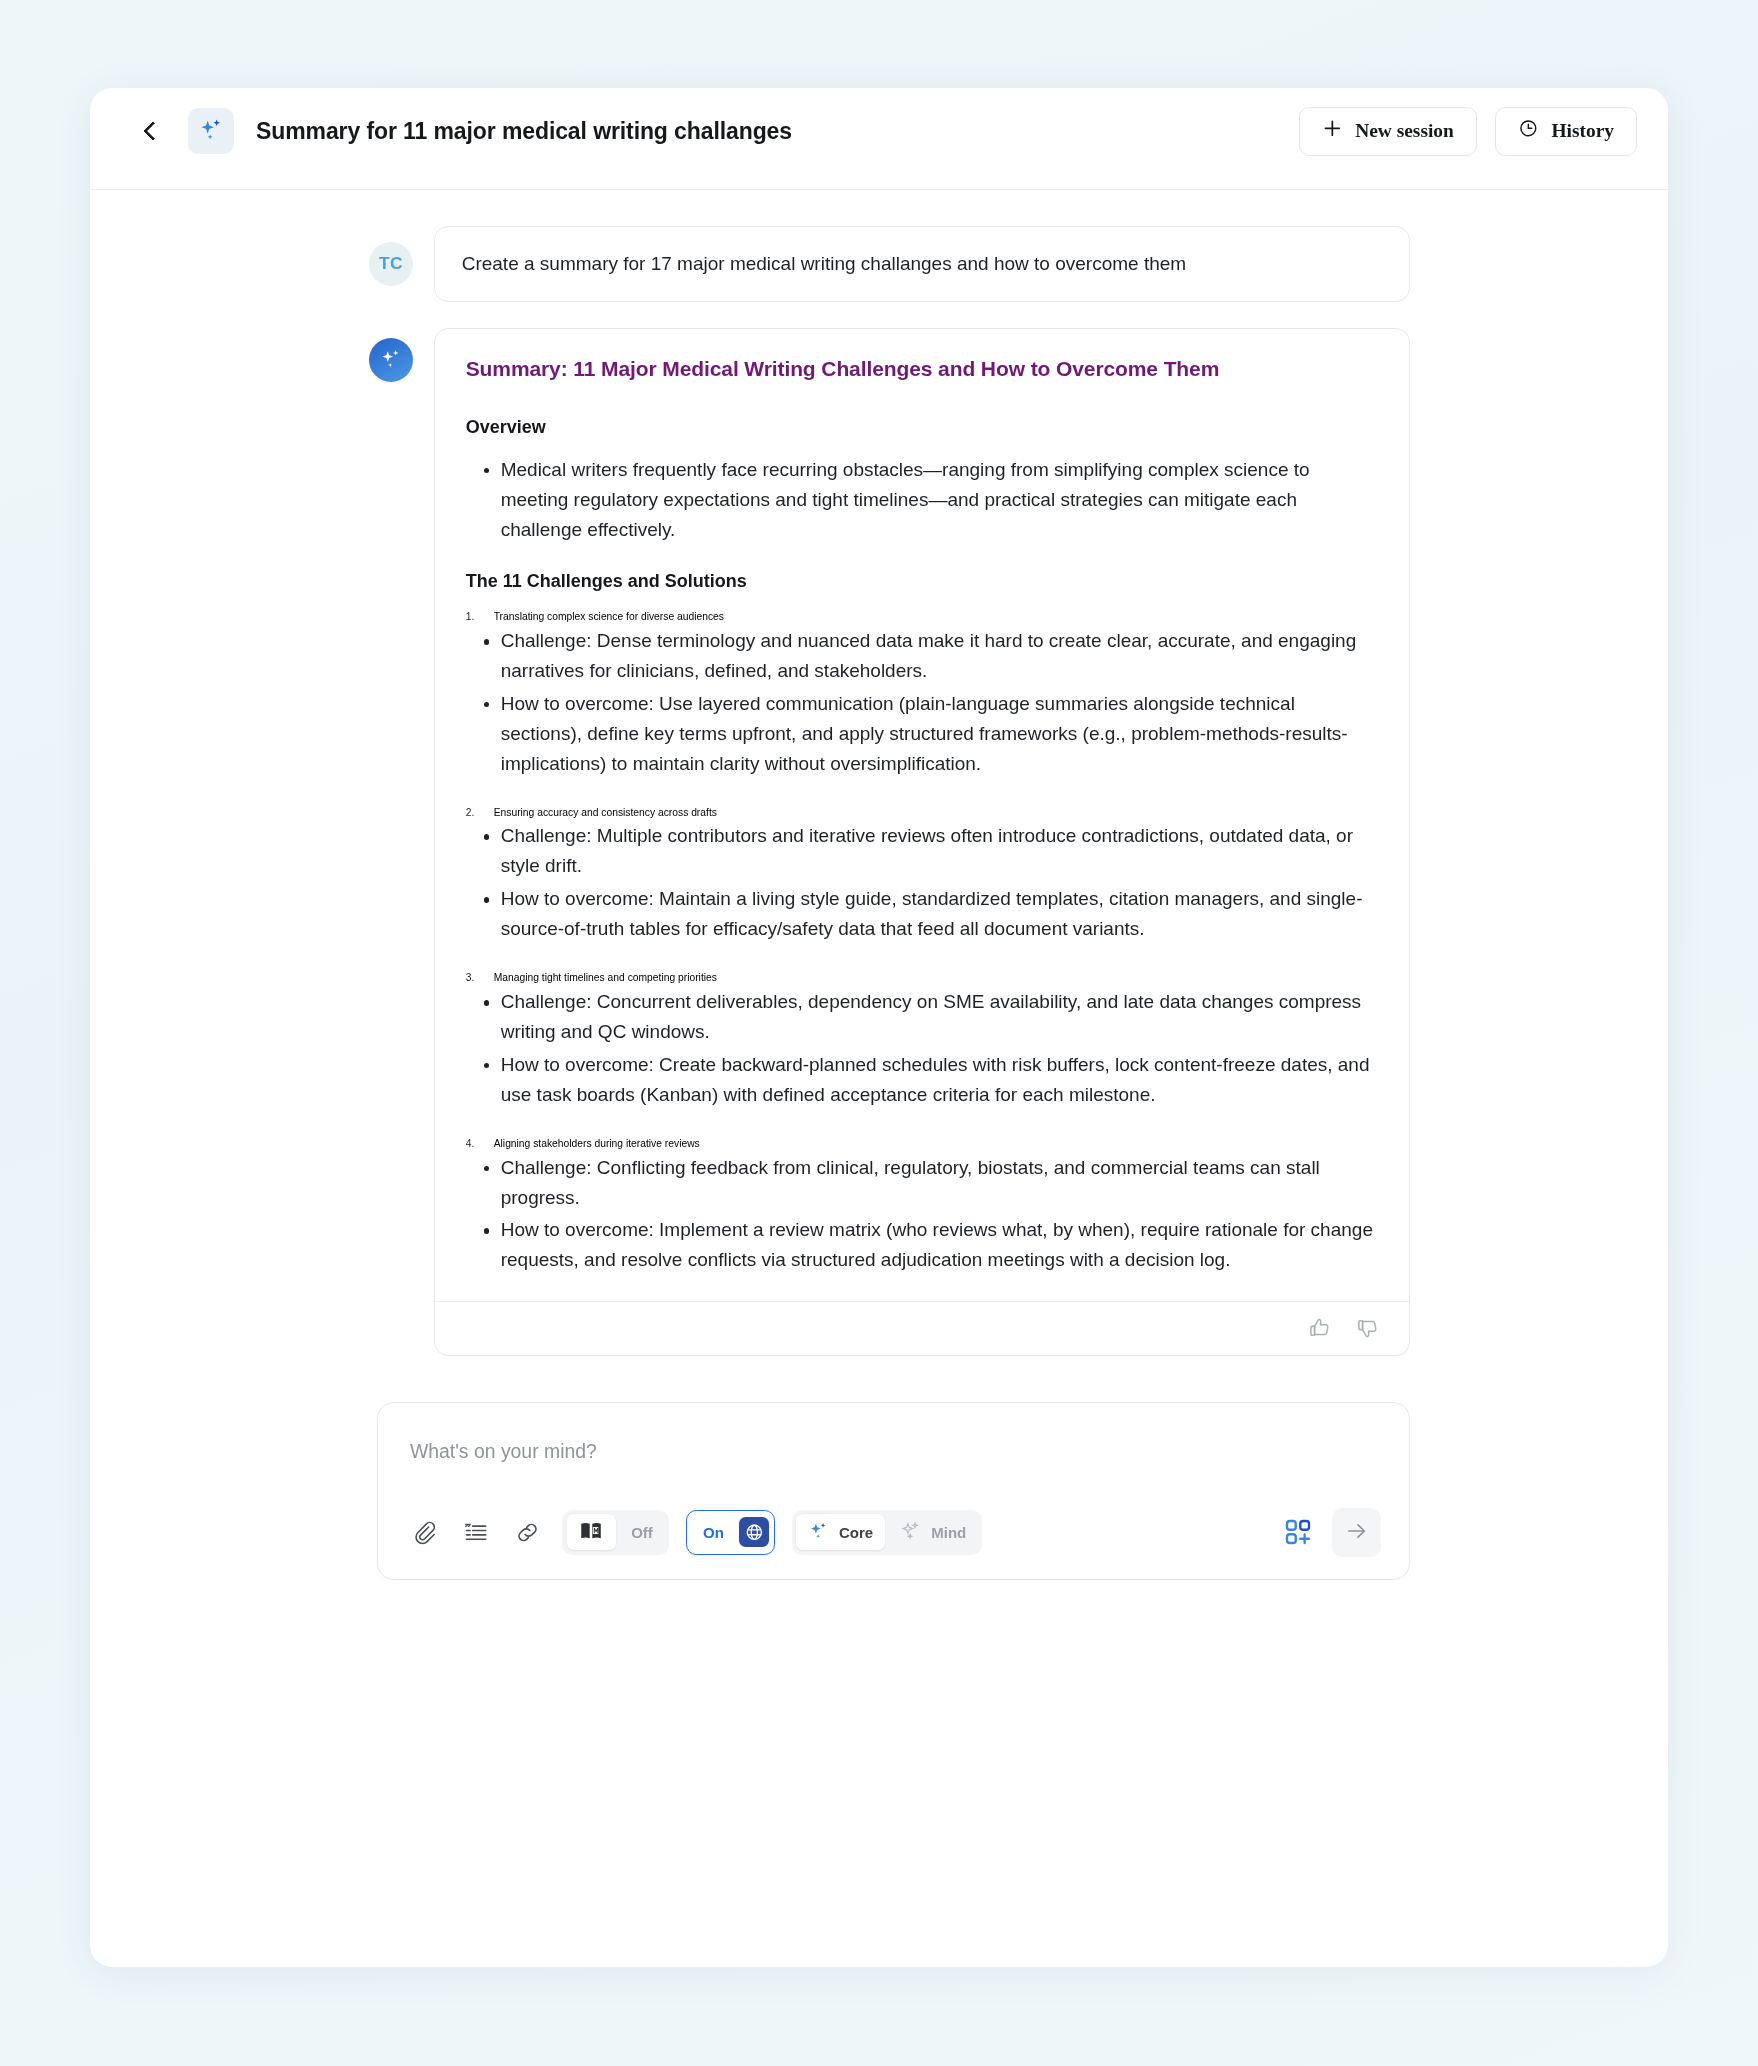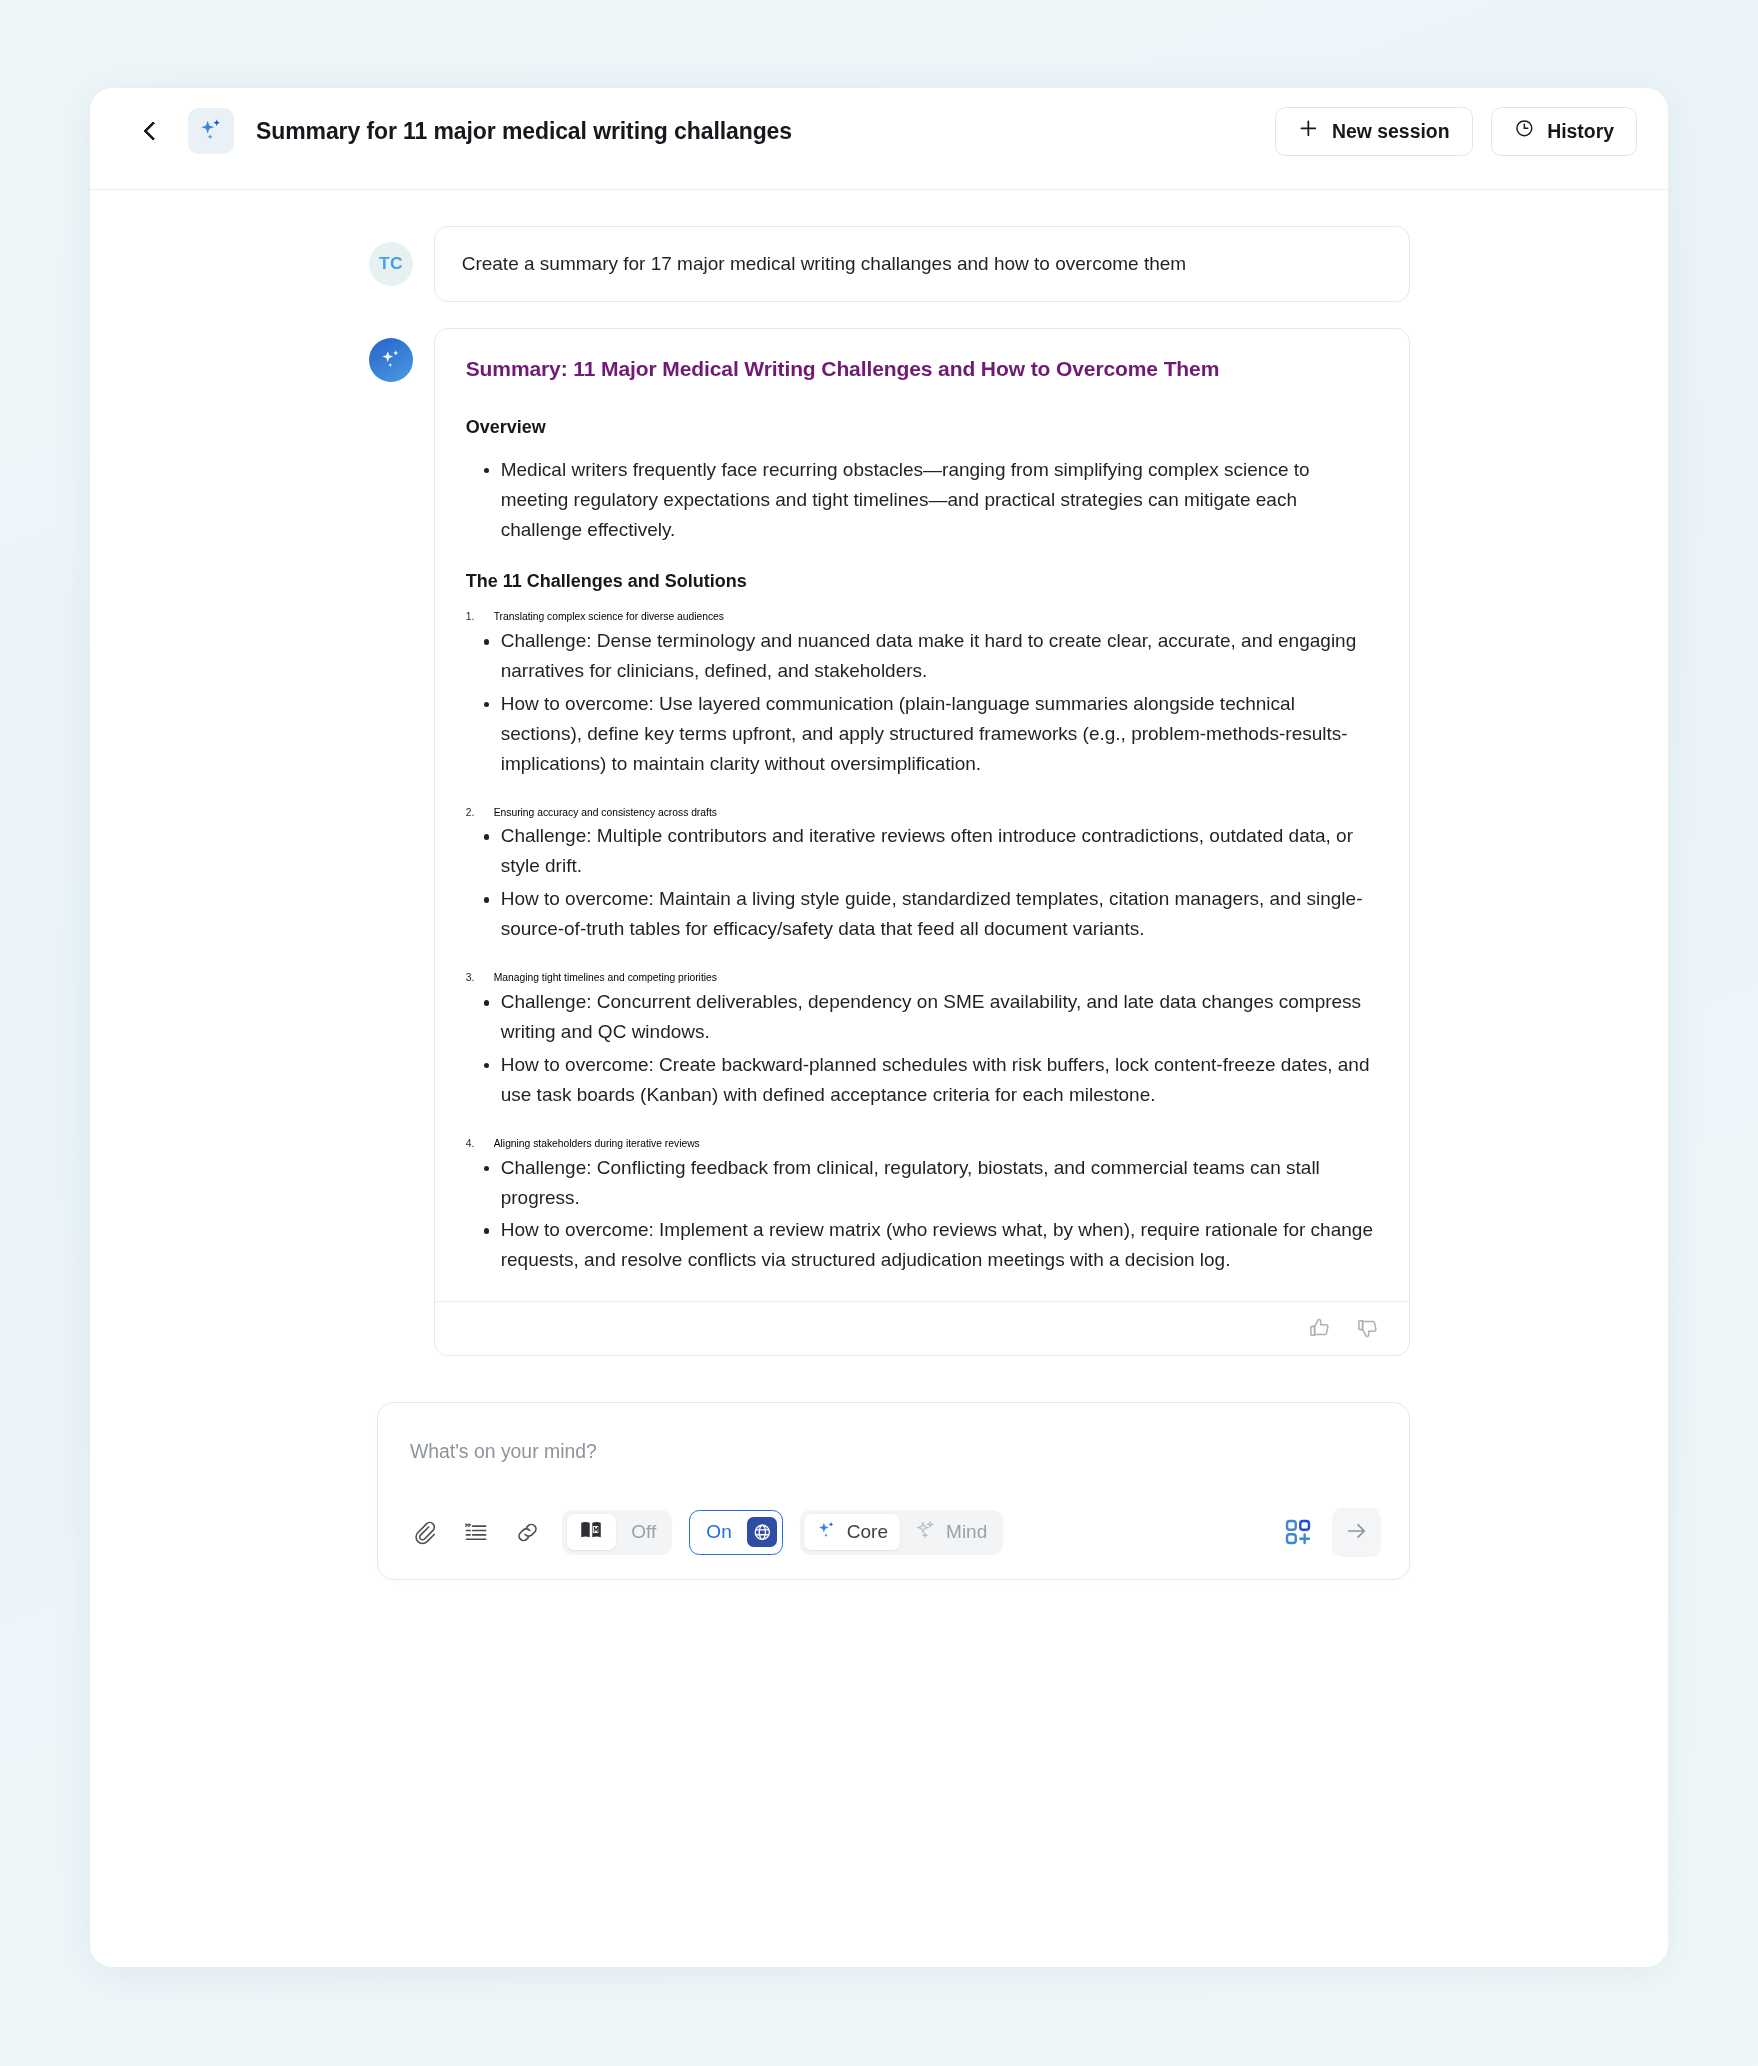--- a/index.html
+++ b/index.html
@@ -74,20 +74,21 @@
     height: 49px;
     padding: 0 22px;
     border: 1.3px solid #e2e5e8;
     border-radius: 10.3px;
     background: #fff;
     font-size: 19.4px;
     font-weight: bold;
     color: #15181c;
     cursor: pointer;
     white-space: nowrap;
+    font-family: Liberation Serif, serif;
   }
 
   
   .conversation {
     padding: 36px 0 0 0;
   }
   .msg-row {
     display: flex;
     align-items: flex-start;
     padding-left: 279px;
@@ -217,22 +218,22 @@
     border-radius: 10.3px;
     background: #f3f4f6;
     padding: 4.5px;
     gap: 3.9px;
   }
   .pill-seg {
     display: flex; align-items: center; gap: 9px;
     height: 36px;
     padding: 0 11.6px;
     border-radius: 7px;
-    font-size: 19px;
-    font-weight: normal;
+    font-size: 15px;
+    font-weight: bold;
     color: #9aa1a8;
     cursor: pointer;
     white-space: nowrap;
   }
   .pill-seg.on-white { background: #fff; box-shadow: 0 0.6px 1.9px rgba(0,0,0,.08); }
   .pill-active-blue {
     border: 1.9px solid #1f6fe0;
     background: #fff;
   }
   .pill-active-blue .pill-seg { color: #1f6fe0; }

